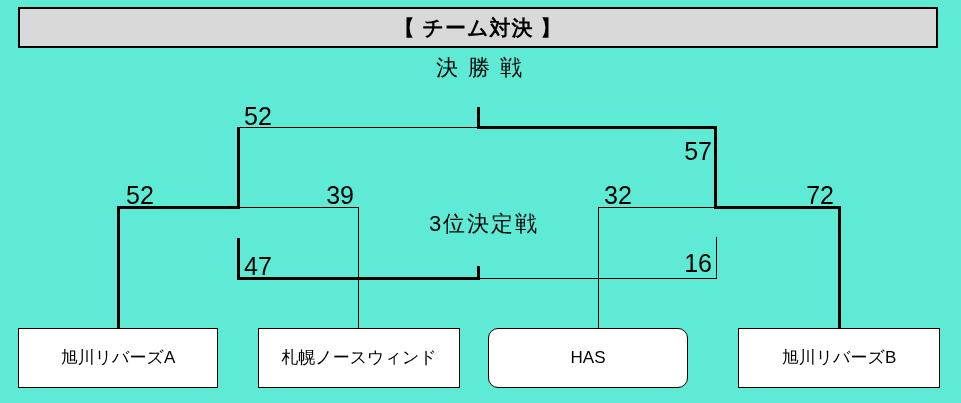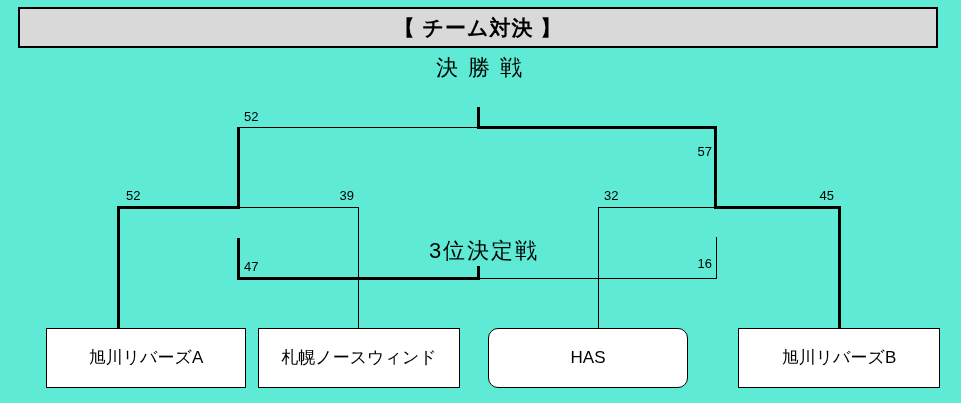--- a/index.html
+++ b/index.html
@@ -29,27 +29,27 @@
   }
   
   .round-label {
     position: absolute;
     text-align: center;
     font-size: 22px;
     letter-spacing: 2px;
     white-space: nowrap;
   }
   #final-label { left: 330px; top: 53px; width: 300px; }
-  #third-label { left: 334px; top: 209px; width: 300px; margin-top: 27px; }
+  #third-label { left: 334px; top: 209px; width: 300px; }
   
   .hline, .vline { position: absolute; background: #000000; }
   
   .score {
     position: absolute;
-    font-size: 13px;
+    font-size: 25px;
     line-height: 21px;
     height: 21px;
     white-space: nowrap;
   }
   .score.r { text-align: right; width: 100px; }
   
   .team-box {
     position: absolute;
     top: 328px;
     height: 60px;
@@ -58,21 +58,21 @@
     background: #ffffff;
     display: flex;
     flex-direction: column;
     align-items: center;
     justify-content: center;
     text-align: center;
     font-size: 17px;
     line-height: 22px;
     white-space: nowrap;
   }
-  #team-box-1 { left: 18px;  width: 200px; margin-left: 28px; }
+  #team-box-1 { left: 18px;  width: 200px; }
   #team-box-2 { left: 258px; width: 202px; }
   #team-box-3 { left: 488px; width: 200px; border-radius: 10px; }
   #team-box-4 { left: 738px; width: 202px; }
 </style>
 </head>
 <body>
 
 <div id="canvas">
 
   <div class="header-bar">
@@ -104,21 +104,21 @@
   <div class="hline" style="left:237px; top:277px; width:243px; height:3px;"></div>
   <div class="hline" style="left:478px; top:278px; width:239px; height:1px;"></div>
   <div class="vline" style="left:477px; top:266px; width:3px; height:13px;"></div>
 
   <div class="score" style="left:244px; top:106px;">52</div>
   <div class="score r" style="left:612px; top:105px;margin-top:36px;">57</div>
 
   <div class="score" style="left:126px; top:185px;">52</div>
   <div class="score r" style="left:254px; top:185px;">39</div>
   <div class="score" style="left:604px; top:185px;">32</div>
-  <div class="score r" style="left:734px; top:185px;">45</div>
+  <div class="score r" style="left:734px; top:185px;">72</div>
 
   <div class="score" style="left:244px; top:256px;">47</div>
   <div class="score r" style="left:612px; top:253px;">16</div>
 
   <div class="team-box" id="team-box-1">
     <span>旭川リバーズA</span>
   </div>
   <div class="team-box" id="team-box-2">
     <span>札幌ノースウィンド</span>
   </div>

